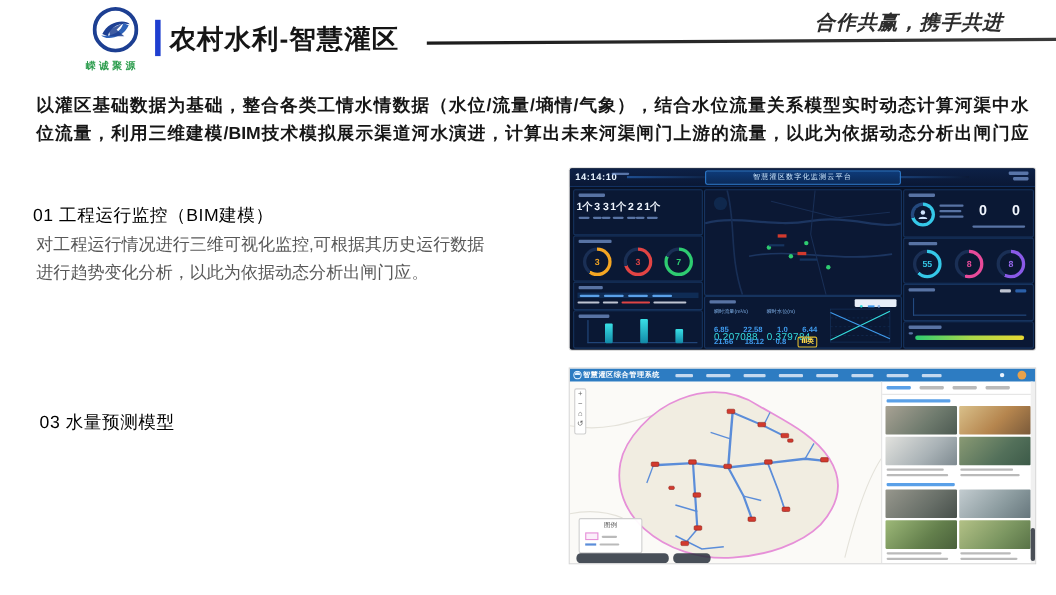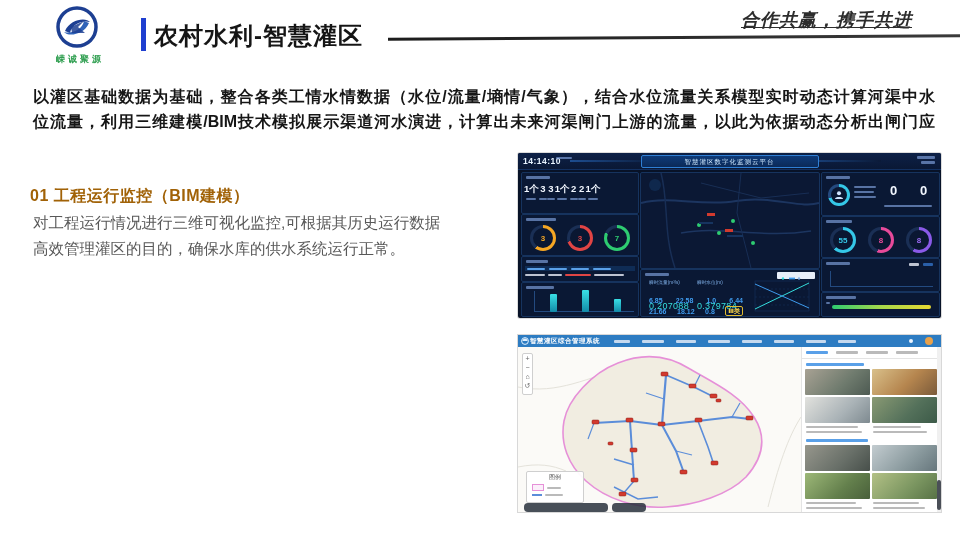--- a/index.html
+++ b/index.html
@@ -1,33 +1,33 @@
 <!DOCTYPE html>
 <html><head>
 <meta charset="utf-8">
 <style>
   html,body{margin:0;padding:0;background:#e8e8e8;}
   .slide{position:relative;width:960px;height:541px;background:#ffffff;overflow:hidden;
          font-family:"Liberation Sans","DejaVu Sans",sans-serif;}
   .abs{position:absolute;}
 
   
-  .logo-wrap{left:56px;top:6px;width:90px;text-align:left;}
+  .logo-wrap{left:36px;top:6px;width:90px;text-align:right;}
   .logo-text{margin-top:1px;font-size:9px;font-weight:bold;color:#2e9e4f;letter-spacing:3px;}
   .title-bar{left:141px;top:18px;width:5px;height:33px;background:#1f3fd0;}
   .page-title{left:154px;top:20px;font-size:24px;font-weight:bold;color:#151515;letter-spacing:1px;}
   .head-line{left:388px;top:36px;width:572px;height:3px;background:linear-gradient(90deg,#1c1c1c,#3a3a3a);transform:rotate(-0.35deg);}
-  .slogan{right:48px;top:8px;font-size:18px;font-style:italic;font-weight:bold;color:#2d2d2d;letter-spacing:1px;text-decoration:underline;}
+  .slogan{right:48px;top:8px;font-size:18px;font-style:italic;font-weight:bold;color:#2d2d2d;letter-spacing:1px;}
 
   
   .intro{left:33px;top:84px;width:902px;color:#161616;font-weight:bold;font-size:16px;line-height:25px;}
   .intro .jl{text-align:justify;text-align-last:justify;}
 
   
-  .sec-head{font-size:16px;font-weight:bold;color:#a16207;letter-spacing:.5px;}
+  .sec-head{font-size:16px;font-weight:normal;color:#000000;letter-spacing:.5px;}
   .sec-body{font-size:15.5px;color:#585858;line-height:26px;}
 
   
   .tb{display:inline-block;height:3px;border-radius:1px;background:rgba(130,165,225,.65);vertical-align:middle;}
   .tb.gray{background:rgba(130,130,130,.55);}
   .tb.white{background:rgba(235,240,250,.8);}
   .tb.red{background:#e04545;}
   .tb.blue{background:#5aa0e8;}
 
   
@@ -95,24 +95,25 @@
   <div class="abs slogan">合作共赢，携手共进</div>
 
   <div class="abs intro">
     <div class="jl">以灌区基础数据为基础，整合各类工情水情数据（水位/流量/墒情/气象），结合水位流量关系模型实时动态计算河渠中水</div>
     <div class="jl">位流量，利用三维建模/BIM技术模拟展示渠道河水演进，计算出未来河渠闸门上游的流量，以此为依据动态分析出闸门应</div>
   </div>
 
   <div class="abs sec-head" style="left:30px;top:186px;">01 工程运行监控（BIM建模）</div>
   <div class="abs sec-body" style="left:33px;top:210px;width:465px;">
     <div>对工程运行情况进行三维可视化监控,可根据其历史运行数据</div>
-    <div>高效管理灌区的目的，确保水库的供水系统运行正常。</div>
+    <div>进行趋势变化分析，以此为依据动态分析出闸门应。</div>
   </div>
 
 
+  <div class="abs sec-head" style="left:36px;top:374px;">03 水量预测模型</div>
 
   <div class="abs dash">
     <div class="hdr"></div>
     <div class="deco" style="left:52px;width:90px;"></div>
     <div class="deco" style="right:60px;width:90px;"></div>
     <div class="clock">14:14:10</div>
     <div class="titlebox">智慧灌区数字化监测云平台</div>
     <span class="tb" style="position:absolute;right:6px;top:3px;width:18px;"></span>
     <span class="tb" style="position:absolute;right:6px;top:8px;width:14px;"></span>
     <span class="tb" style="position:absolute;left:38px;top:4px;width:16px;height:2px;"></span>

